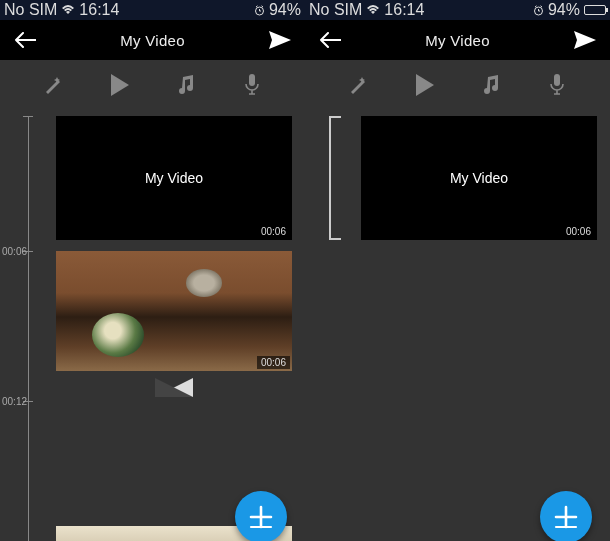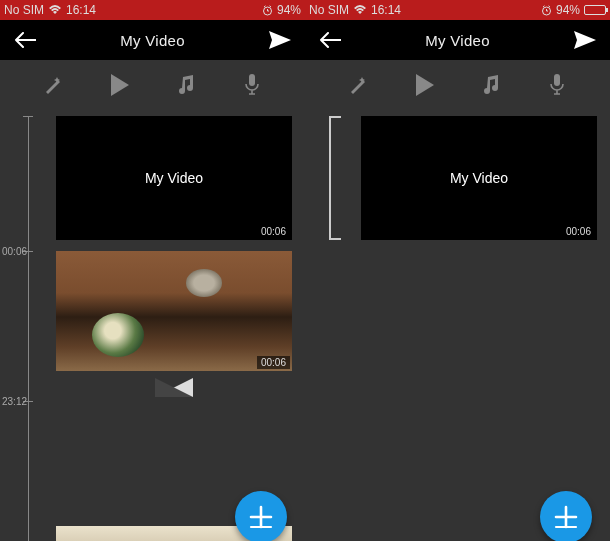--- a/index.html
+++ b/index.html
@@ -16,23 +16,23 @@
       top: 0;
       width: 305px;
       height: 541px;
       background: #333;
     }
     .pane.left { left: 0; }
     .pane.right { left: 305px; }
     
     .statusbar {
       height: 20px;
-      background: #b91c1c;
+      background: #0f172a;
       color: #ddd;
-      font-size: 12px;
+      font-size: 16px;
       display: flex;
       align-items: center;
       padding: 0 4px;
       gap: 4px;
       justify-content: space-between;
     }
     .sb-left, .sb-right { display: flex; align-items: center; gap: 4px; }
     .sb-center { flex: 1; }
     .battery-icon {
       width: 22px; height: 10px; border: 1px solid #ddd; border-radius: 2px;
@@ -226,21 +226,21 @@
         </svg>
     </div>
   </div>
 
   <div class="timeline">
     <div class="time-ruler"></div>
     <div class="tick" style="top:6px"></div>
     <div class="tick" style="top:141px"></div>
     <div class="tick" style="top:291px"></div>
     <div class="time-label" style="top:136px">00:06</div>
-    <div class="time-label" style="top:286px">23:12</div>
+    <div class="time-label" style="top:286px">00:12</div>
 
     <div class="clip title-clip" style="top:6px">
       <span>My Video</span>
       <span class="duration-badge">00:06</span>
     </div>
 
     <div class="clip photo1" style="top:141px;height:120px">
       <span class="duration-badge">00:06</span>
     </div>
 

